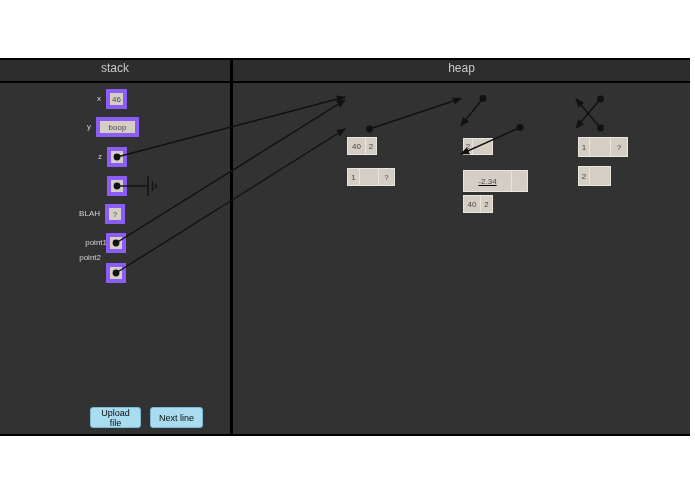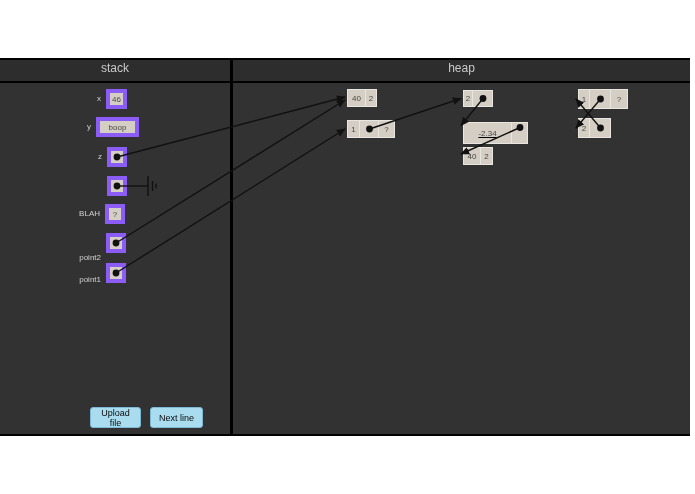--- a/index.html
+++ b/index.html
@@ -21,21 +21,21 @@
   #panel-divider { position:absolute; left:230px; top:0; width:3px; height:376px; background:#000; z-index:3; }
   .var-label {
     position:absolute; color:#d2d2d2; font-size:8px; text-align:right; z-index:1;
     white-space:nowrap;
   }
   .cellbox {
     position:absolute; box-sizing:border-box; background:#d5cec4;
     border:4px solid #8b5cf6; color:#474747; font-size:8px;
     display:flex; align-items:center; justify-content:center; z-index:1;
   }
-  .heap-obj { position:absolute; display:flex; z-index:1; }
+  .heap-obj { position:absolute; display:flex; z-index:1;margin-top:48px; }
   .heap-cell {
     box-sizing:border-box; height:100%; background:#d5cec4;
     border:1px solid #e9e6e0; color:#474747; font-size:8px;
     display:flex; align-items:center; justify-content:center;
   }
   .heap-cell.noleft { border-left:none; }
   #arrows { position:absolute; left:0; top:0; width:690px; height:376px; z-index:5; pointer-events:none; }
   .btn {
     position:absolute; top:349px; height:21px; box-sizing:border-box; z-index:6;
     background:#aadcf0; border:1px solid #7db8d4; border-radius:3px;
@@ -87,21 +87,21 @@
 <div class="var-label" style="left: 0px; width: 101px; top: 31px; height: 20px; line-height: 20px;">x</div>
     <div class="cellbox" style="left: 106px; top: 31px; width: 21px; height: 20px;">46</div>
     <div class="var-label" style="left: 0px; width: 91px; top: 59px; height: 20px; line-height: 20px;">y</div>
     <div class="cellbox" style="left: 96px; top: 59px; width: 43px; height: 20px;">boop</div>
     <div class="var-label" style="left: 0px; width: 102px; top: 89px; height: 20px; line-height: 20px;">z</div>
     <div class="cellbox" style="left: 107px; top: 89px; width: 20px; height: 20px;"></div>
     <div class="var-label" style="left: 2px; width: 102px; top: 118px; height: 20px; line-height: 20px; margin-left: 12px;">zz</div>
     <div class="cellbox" style="left: 107px; top: 118px; width: 20px; height: 20px;"></div>
     <div class="var-label" style="left: 0px; width: 100px; top: 146px; height: 20px; line-height: 20px;">BLAH</div>
     <div class="cellbox" style="left: 105px; top: 146px; width: 20px; height: 20px;">?</div>
-    <div class="var-label" style="left: 0px; width: 101px; top: 175px; height: 20px; line-height: 20px; margin-top: 37px;">point1</div>
+    <div class="var-label" style="left: 6px; width: 101px; top: 175px; height: 20px; line-height: 20px;">point1</div>
     <div class="cellbox" style="left: 106px; top: 175px; width: 20px; height: 20px;"></div>
     <div class="var-label" style="left: 0px; width: 101px; top: 190px; height: 20px; line-height: 20px;">point2</div>
     <div class="cellbox" style="left: 106px; top: 205px; width: 20px; height: 20px;"></div>
     <div class="heap-obj" style="left: 347px; top: 31px; height: 18px;">
       <div class="heap-cell" style="width: 19px;">40</div>
       <div class="heap-cell noleft" style="width: 11px;">2</div>
     </div>
     <div class="heap-obj" style="left: 347px; top: 62px; height: 18px;">
       <div class="heap-cell" style="width: 13px;">1</div>
       <div class="heap-cell noleft" style="width: 19px;"></div>

